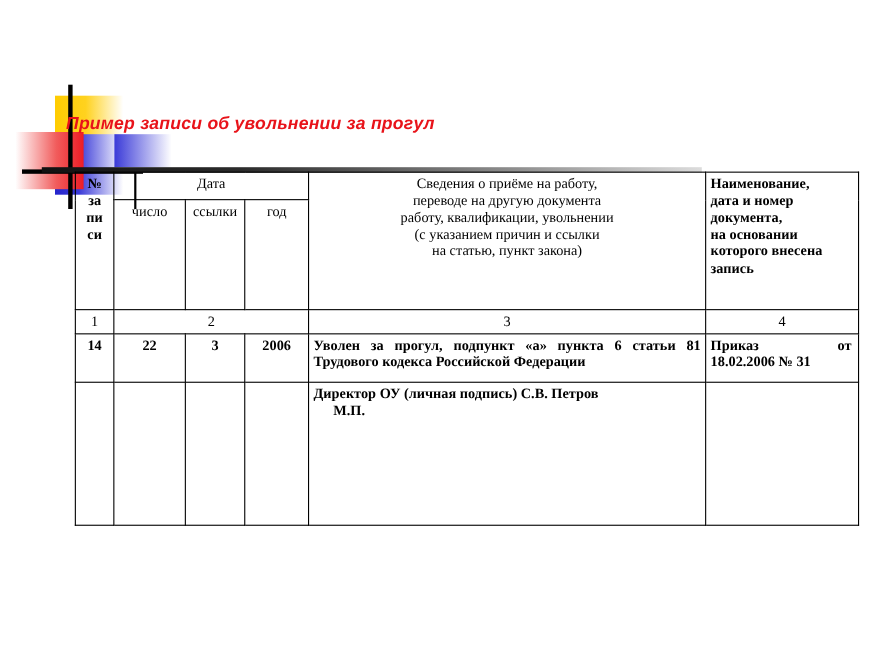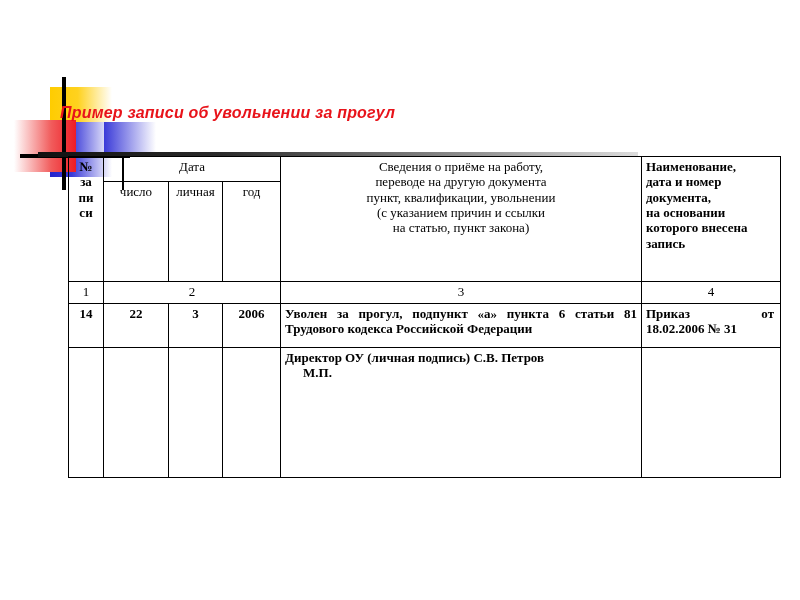--- a/index.html
+++ b/index.html
@@ -209,37 +209,37 @@
       <td rowspan="2" class="hdr-num">
         <div>№</div>
         <div>за</div>
         <div>пи</div>
         <div>си</div>
       </td>
       <td colspan="3" class="hdr" style="height:20px;">Дата</td>
       <td rowspan="2" class="hdr">
         <div>Сведения о приёме на работу,</div>
         <div>переводе на другую документа</div>
-        <div>пункт, квалификации, увольнении</div>
+        <div>работу, квалификации, увольнении</div>
         <div>(с указанием причин и ссылки</div>
         <div>на статью, пункт закона)</div>
       </td>
       <td rowspan="2" class="hdr-left">
         <div>Наименование,</div>
         <div>дата и номер</div>
         <div>документа,</div>
         <div>на основании</div>
         <div>которого  внесена</div>
         <div>запись</div>
       </td>
     </tr>
 
     <tr>
       <td class="hdr tall">число</td>
-      <td class="hdr tall">личная</td>
+      <td class="hdr tall">ссылки</td>
       <td class="hdr tall">год</td>
     </tr>
 
     <tr class="numrow">
       <td class="cellnum">1</td>
       <td colspan="3" class="cellnum">2</td>
       <td class="cellnum">3</td>
       <td class="cellnum">4</td>
     </tr>
 

